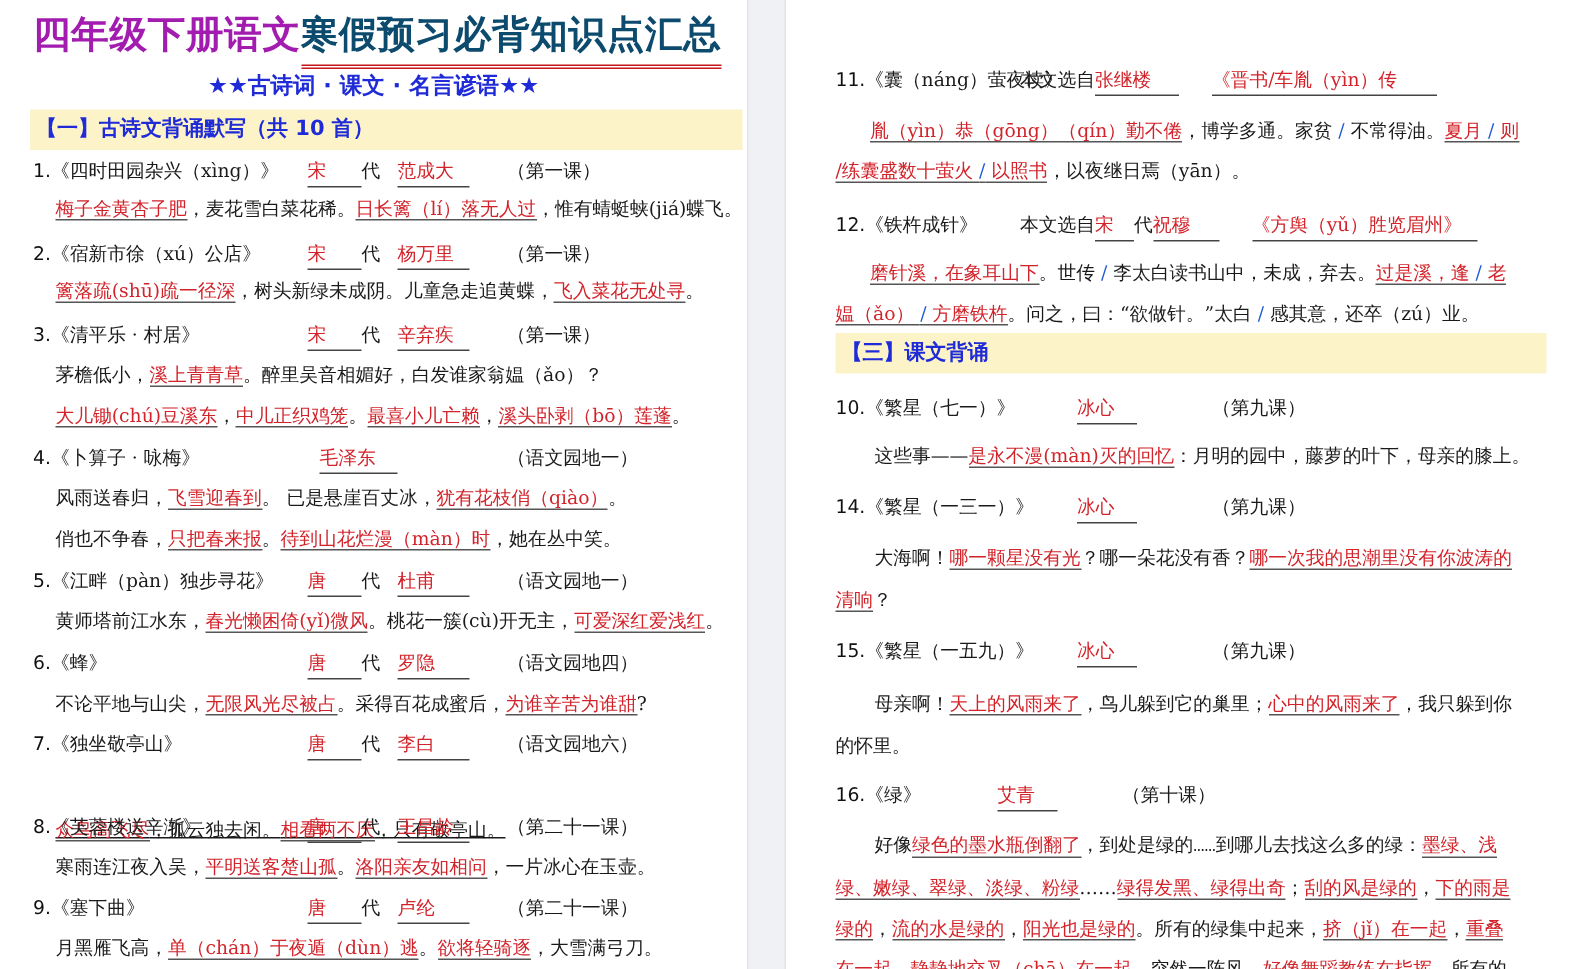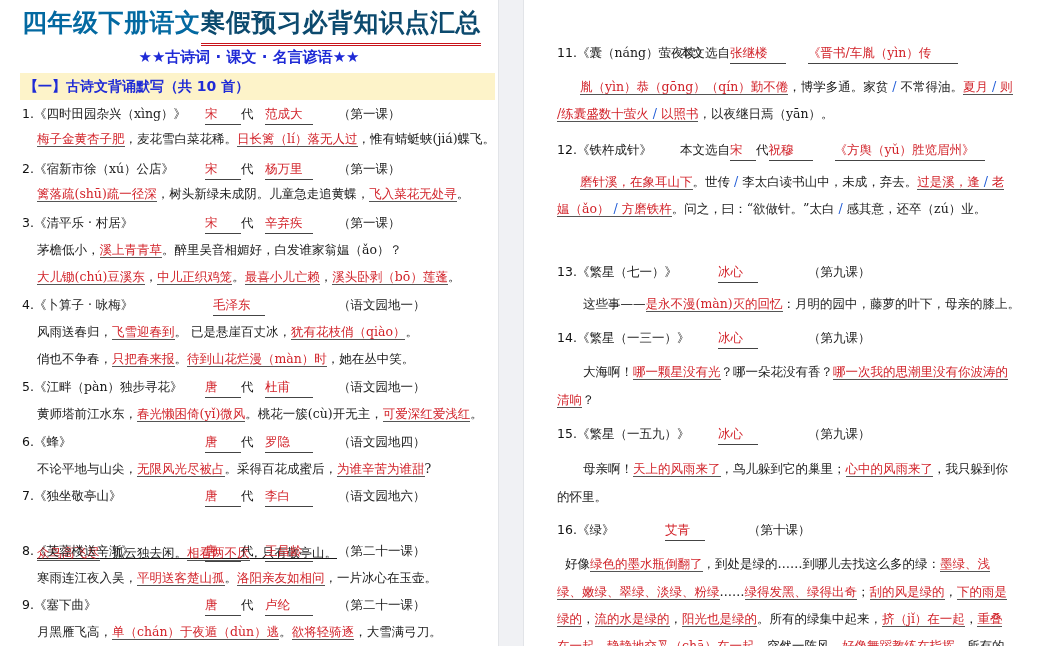--- a/index.html
+++ b/index.html
@@ -4,21 +4,21 @@
 <style>
   * { box-sizing: border-box; margin: 0; padding: 0; }
   html, body { width: 1047px; height: 646px; overflow: hidden; background: #ffffff; }
   body { font-family: "DejaVu Serif", "Liberation Serif", serif; color: #1a1a1a; position: relative; }
   .page { position: absolute; top: 0; height: 646px; background: #fff; overflow: hidden; }
   .page-left { left: 0; width: 498px; }
   .gutter { position: absolute; left: 498px; top: 0; width: 26px; height: 646px; background: #f0f1f4; border-left: 1px solid #e2e4e8; border-right: 1px solid #e2e4e8; }
   .page-right { left: 525px; width: 522px; }
 
   .doc-title { position: absolute; left: 22px; top: 6px; font-size: 25px; font-weight: bold; letter-spacing: 0.5px; white-space: nowrap; font-family: "DejaVu Sans", sans-serif; }
-  .doc-title .black { color: #0369a1; }
+  .doc-title .black { color: #a21caf; }
   .doc-title .red { color: #0c4a6e; border-bottom: 3px double #c8141b; padding-bottom: 6px; }
   .subtitle { position: absolute; left: 0; width: 498px; top: 48px; text-align: center; font-size: 15px; font-weight: bold; color: #1f2bd6; font-family: "DejaVu Sans", sans-serif; }
 
   .section-bar { position: absolute; background: #fdf3c9; height: 27px; color: #1f2bd6; font-weight: bold; font-size: 14px; line-height: 27px; padding-left: 4px; font-family: "DejaVu Sans", sans-serif; white-space: nowrap; }
 
   .row { position: absolute; white-space: nowrap; font-size: 12.5px; line-height: 20px; }
   .num { color: #111; font-family: "DejaVu Sans", sans-serif; }
   .blank { display: inline-block; color: #d2232a; border-bottom: 1.3px solid #444; text-align: left; }
   .u { color: #d2232a; border-bottom: 1.3px solid #555; }
   .b { color: #1a1a1a; }
@@ -81,44 +81,45 @@
       <div class="row" style="left: 205px; top: 595px;"><span class="blank" style="width: 36px; margin-left: 0px;">唐</span><span class="b">代</span></div>
       <div class="row" style="left: 265px; top: 595px;"><span class="blank" style="width: 48px; margin-left: 0px;">卢纶</span></div>
       <div class="row" style="left: 338px; top: 595px;"><span class="b">（第二十一课）</span></div>
       <div class="row" style="left: 37px; top: 622px;"><span class="b">月黑雁飞高，</span><span class="u">单（chán）于夜遁（dùn）逃</span><span class="b">。</span><span class="u">欲将轻骑逐</span><span class="b">，大雪满弓刀。</span></div>
     </div>
 </div>
 
 <div class="gutter"></div>
 
 <div class="page page-right">
+  <div class="section-bar" style="left:32px; top:222px; width:474px;">【三】课文背诵</div>
   <div id="right-content">
       <div class="row" style="left: 32px; top: 43px;"><span class="num">11.</span><span class="b">《囊（náng）萤夜读》</span></div>
       <div class="row" style="left: 155px; top: 43px;"><span class="b">本文选自</span><span class="blank" style="width: 56px; margin-left: 0px;">张继楼</span><span class="blank" style="width: 150px; margin-left: 22px;">《晋书/车胤（yìn）传</span></div>
       <div class="row" style="left: 55px; top: 77px;"><span class="u">胤（yìn）恭（gōng）（qín）勤不倦</span><span class="b">，博学多通。家贫 </span><span class="slash">/</span><span class="b"> 不常得油。</span><span class="u">夏月 </span><span class="slash u">/</span><span class="u"> 则</span></div>
       <div class="row" style="left: 32px; top: 104px;"><span class="u">/练囊盛数十萤火 </span><span class="slash u">/</span><span class="u"> 以照书</span><span class="b">，以夜继日焉（yān）。</span></div>
       <div class="row" style="left: 32px; top: 140px;"><span class="num">12.</span><span class="b">《铁杵成针》</span></div>
       <div class="row" style="left: 155px; top: 140px;"><span class="b">本文选自</span><span class="blank" style="width: 26px; margin-left: 0px;">宋</span><span class="b">代</span><span class="blank" style="width: 44px; margin-left: 0px;">祝穆</span><span class="blank" style="width: 150px; margin-left: 22px;">《方舆（yǔ）胜览眉州》</span></div>
       <div class="row" style="left: 55px; top: 172px;"><span class="u">磨针溪，在象耳山下</span><span class="b">。世传 </span><span class="slash">/</span><span class="b"> 李太白读书山中，未成，弃去。</span><span class="u">过是溪，逢 </span><span class="slash u">/</span><span class="u"> 老</span></div>
       <div class="row" style="left: 32px; top: 199px;"><span class="u">媪（ǎo） </span><span class="slash u">/</span><span class="u"> 方磨铁杵</span><span class="b">。问之，曰：“欲做针。”太白 </span><span class="slash">/</span><span class="b"> 感其意，还卒（zú）业。</span></div>
-      <div class="row" style="left: 32px; top: 262px;"><span class="num">13.</span><span class="b">《繁星（七一）》</span></div>
+      <div class="row" style="left: 32px; top: 262px;"><span class="num">10.</span><span class="b">《繁星（七一）》</span></div>
       <div class="row" style="left: 193px; top: 262px;"><span class="blank" style="width: 40px; margin-left: 0px;">冰心</span></div>
       <div class="row" style="left: 283px; top: 262px;"><span class="b">（第九课）</span></div>
       <div class="row" style="left: 58px; top: 294px;"><span class="b">这些事——</span><span class="u">是永不漫(màn)灭的回忆</span><span class="b">：月明的园中，藤萝的叶下，母亲的膝上。</span></div>
       <div class="row" style="left: 32px; top: 328px;"><span class="num">14.</span><span class="b">《繁星（一三一）》</span></div>
       <div class="row" style="left: 193px; top: 328px;"><span class="blank" style="width: 40px; margin-left: 0px;">冰心</span></div>
       <div class="row" style="left: 283px; top: 328px;"><span class="b">（第九课）</span></div>
       <div class="row" style="left: 58px; top: 362px;"><span class="b">大海啊！</span><span class="u">哪一颗星没有光</span><span class="b">？哪一朵花没有香？</span><span class="u">哪一次我的思潮里没有你波涛的</span></div>
       <div class="row" style="left: 32px; top: 390px;"><span class="u">清响</span><span class="b">？</span></div>
       <div class="row" style="left: 32px; top: 424px;"><span class="num">15.</span><span class="b">《繁星（一五九）》</span></div>
       <div class="row" style="left: 193px; top: 424px;"><span class="blank" style="width: 40px; margin-left: 0px;">冰心</span></div>
       <div class="row" style="left: 283px; top: 424px;"><span class="b">（第九课）</span></div>
       <div class="row" style="left: 58px; top: 459px;"><span class="b">母亲啊！</span><span class="u">天上的风雨来了</span><span class="b">，鸟儿躲到它的巢里；</span><span class="u">心中的风雨来了</span><span class="b">，我只躲到你</span></div>
       <div class="row" style="left: 32px; top: 487px;"><span class="b">的怀里。</span></div>
       <div class="row" style="left: 32px; top: 520px;"><span class="num">16.</span><span class="b">《绿》</span></div>
       <div class="row" style="left: 140px; top: 520px;"><span class="blank" style="width: 40px; margin-left: 0px;">艾青</span></div>
       <div class="row" style="left: 223px; top: 520px;"><span class="b">（第十课）</span></div>
-      <div class="row" style="left: 40px; top: 554px;"><span class="b">好像</span><span class="u">绿色的墨水瓶倒翻了</span><span class="b">，到处是绿的……到哪儿去找这么多的绿：</span><span class="u">墨绿、浅</span></div>
+      <div class="row" style="left: 58px; top: 554px; font-family: Liberation Mono, monospace;"><span class="b">好像</span><span class="u">绿色的墨水瓶倒翻了</span><span class="b">，到处是绿的……到哪儿去找这么多的绿：</span><span class="u">墨绿、浅</span></div>
       <div class="row" style="left: 32px; top: 582px;"><span class="u">绿、嫩绿、翠绿、淡绿、粉绿</span><span class="b">……</span><span class="u">绿得发黑、绿得出奇</span><span class="b">；</span><span class="u">刮的风是绿的</span><span class="b">，</span><span class="u">下的雨是</span></div>
       <div class="row" style="left: 32px; top: 609px; text-align: right;"><span class="u">绿的</span><span class="b">，</span><span class="u">流的水是绿的</span><span class="b">，</span><span class="u">阳光也是绿的</span><span class="b">。所有的绿集中起来，</span><span class="u">挤（jǐ）在一起</span><span class="b">，</span><span class="u">重叠</span></div>
       <div class="row" style="left: 32px; top: 636px;"><span class="u">在一起</span><span class="b">，</span><span class="u">静静地交叉（chā）在一起</span><span class="b">。突然一阵风，</span><span class="u">好像舞蹈教练在指挥</span><span class="b">，所有的</span></div>
     </div>
 </div>
 
 </body></html>

